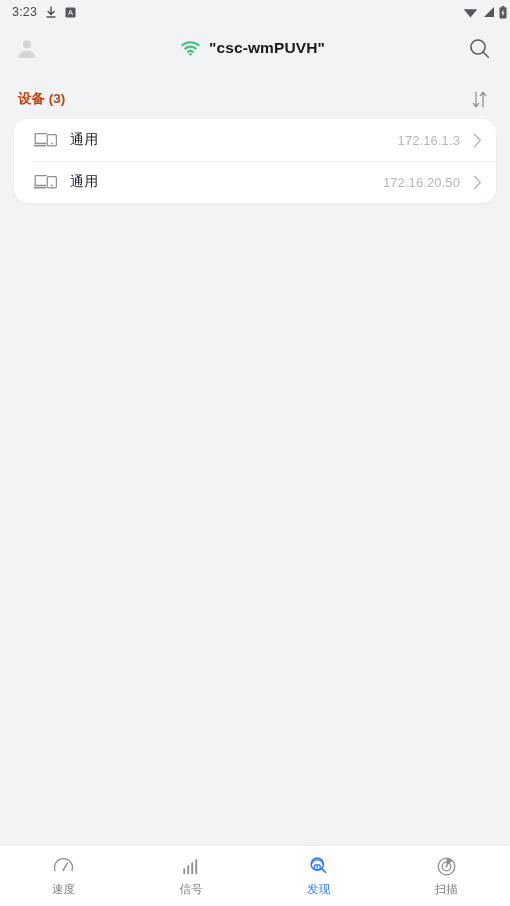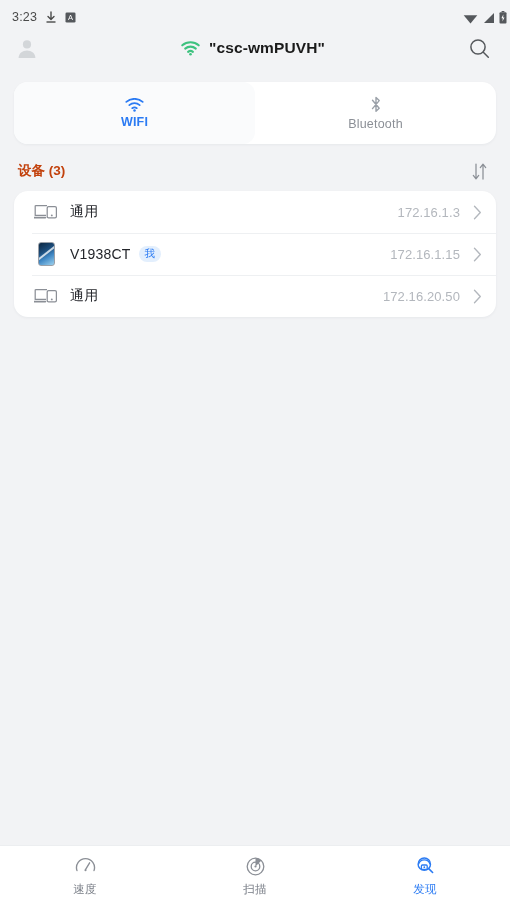--- a/index.html
+++ b/index.html
@@ -8,21 +8,21 @@
     background: #f2f3f5;
     font-family: "Liberation Sans", "DejaVu Sans", sans-serif;
     -webkit-font-smoothing: antialiased;
     overflow: hidden;
   }
   .screen { position: relative; width: 510px; height: 906px; background: #f2f3f5; display: flex; flex-direction: column; }
 
   
   .statusbar {
     height: 24px; flex: 0 0 24px;
-    display: flex; align-items: flex-end; justify-content: space-between;
+    display: flex; align-items: center; justify-content: space-between;
     padding: 0 3px 0 12px;
     background: #f2f3f5;
   }
   .sb-left { display: flex; align-items: center; gap: 8px; }
   .sb-time { font-size: 12.5px; color: #4a4a4a; letter-spacing: .2px; }
   .sb-right { display: flex; align-items: center; gap: 4px; }
   .ico { display: inline-flex; align-items: center; justify-content: center; }
 
   
   .header {
@@ -185,41 +185,20 @@
       <span class="title-text">"csc-wmPUVH"</span>
     </div>
     <div class="search-btn">
       <svg width="21" height="21" viewBox="0 0 21 21">
         <circle cx="9" cy="9" r="7.1" stroke="#55585c" stroke-width="1.5" fill="none"></circle>
         <path d="M14.3 14.3 L19.3 19.3" stroke="#55585c" stroke-width="1.5" stroke-linecap="round"></path>
       </svg>
     </div>
   </div>
 
-  <div class="tabs-card">
-    <div class="tab active">
-      <span class="ico">
-        <svg width="19" height="14" viewBox="0 0 19 14">
-          <path d="M1.3 3.9a12.4 12.4 0 0 1 16.4 0" stroke="#2b7bf3" stroke-width="1.7" fill="none" stroke-linecap="round"></path>
-          <path d="M4.3 7.1a8.1 8.1 0 0 1 10.4 0" stroke="#2b7bf3" stroke-width="1.7" fill="none" stroke-linecap="round"></path>
-          <path d="M7.2 10.2a3.8 3.8 0 0 1 4.6 0" stroke="#2b7bf3" stroke-width="1.7" fill="none" stroke-linecap="round"></path>
-          <circle cx="9.5" cy="12.5" r="1.25" fill="#2b7bf3"></circle>
-        </svg>
-      </span>
-      <span class="tab-label">WIFI</span>
-    </div>
-    <div class="tab inactive">
-      <span class="ico">
-        <svg width="16" height="19" viewBox="0 0 16 19">
-          <path d="M4.5 5.2 L11.2 13.2 L8 16.3 L8 2.5 L11.2 5.6 L4.5 13.6" stroke="#9aa0a8" stroke-width="1.4" fill="none" stroke-linejoin="round" stroke-linecap="round"></path>
-        </svg>
-      </span>
-      <span class="tab-label">Bluetooth</span>
-    </div>
-  </div>
 
   <div class="section-head">
     <span class="section-title">设备 (3)</span>
     <div class="sort-btn">
       <svg width="17" height="19" viewBox="0 0 17 19">
         <path d="M5 2 L5 16.5 M2.3 13.4 L5 16.8 L7.7 13.4" stroke="#8b8f96" stroke-width="1.25" fill="none" stroke-linecap="round" stroke-linejoin="round"></path>
         <path d="M12 17 L12 2.5 M9.3 5.6 L12 2.2 L14.7 5.6" stroke="#8b8f96" stroke-width="1.25" fill="none" stroke-linecap="round" stroke-linejoin="round"></path>
       </svg>
     </div>
   </div>
@@ -239,34 +218,20 @@
       <span class="row-name">通用</span>
       <span class="row-spacer"></span>
       <span class="row-ip">172.16.1.3</span>
       <div class="row-chev">
         <svg width="9" height="15" viewBox="0 0 9 15">
             <path d="M1.5 1.3 L7.3 7.5 L1.5 13.7" stroke="#b3b7bd" stroke-width="1.35" fill="none" stroke-linecap="round" stroke-linejoin="round"></path>
           </svg>
       </div>
     </div>
 
-    <div class="row">
-      <div class="row-icon">
-        <div class="phone-thumb"></div>
-      </div>
-      <span class="row-name">V1938CT</span>
-      <span class="badge">我</span>
-      <span class="row-spacer"></span>
-      <span class="row-ip">172.16.1.15</span>
-      <div class="row-chev">
-        <svg width="9" height="15" viewBox="0 0 9 15">
-            <path d="M1.5 1.3 L7.3 7.5 L1.5 13.7" stroke="#b3b7bd" stroke-width="1.35" fill="none" stroke-linecap="round" stroke-linejoin="round"></path>
-          </svg>
-      </div>
-    </div>
 
     <div class="row">
       <div class="row-icon">
         <svg width="24" height="20" viewBox="0 0 24 20">
           <path d="M1.2 3.5 L1.2 13.4 L12 13.4" stroke="#8b8f96" stroke-width="1.25" fill="none" stroke-linejoin="round"></path>
           <path d="M1.2 3.5 L13 3.5" stroke="#8b8f96" stroke-width="1.25" fill="none"></path>
           <path d="M0 15.6 L11.5 15.6" stroke="#8b8f96" stroke-width="1.6" stroke-linecap="round"></path>
           <rect x="13.2" y="4.6" width="9.2" height="11.3" rx="1.4" stroke="#8b8f96" stroke-width="1.25" fill="none"></rect>
           <circle cx="17.8" cy="13.4" r="0.95" fill="#8b8f96"></circle>
         </svg>
@@ -291,41 +256,52 @@
       <span class="ico">
         <svg width="21" height="21" viewBox="0 0 21 21">
           <path d="M2 14.6a9 9 0 1 1 17 0" stroke="#8b8f96" stroke-width="1.35" fill="none" stroke-linecap="round"></path>
           <path d="M10.5 13.6 L14.6 6.8" stroke="#8b8f96" stroke-width="1.35" fill="none" stroke-linecap="round"></path>
           <circle cx="10.5" cy="14.2" r="1.05" fill="#8b8f96"></circle>
         </svg>
       </span>
       <span class="nav-label">速度</span>
     </div>
 
-
     <div class="nav-item">
       <span class="ico">
         <svg width="21" height="21" viewBox="0 0 21 21">
-          <circle cx="10.5" cy="10.5" r="8.3" stroke="#8b8f96" stroke-width="1.3" fill="none"></circle>
-          <path d="M10.5 10.5 L10.5 2.2 A8.3 8.3 0 0 1 16.4 4.6 Z" fill="#8b8f96"></path>
-          <circle cx="10.5" cy="10.5" r="4.3" stroke="#8b8f96" stroke-width="1.3" fill="none"></circle>
-          <circle cx="10.5" cy="10.5" r="1.1" fill="#8b8f96"></circle>
-        </svg>
-      </span>
-      <span class="nav-label">扫描</span>
+          <rect x="2.3" y="12.2" width="1.9" height="6" rx="0.9" fill="#8b8f96"></rect>
+          <rect x="6.3" y="9.2" width="1.9" height="9" rx="0.9" fill="#8b8f96"></rect>
+          <rect x="10.3" y="6.2" width="1.9" height="12" rx="0.9" fill="#8b8f96"></rect>
+          <rect x="14.3" y="3.2" width="1.9" height="15" rx="0.9" fill="#8b8f96"></rect>
+        </svg>
+      </span>
+      <span class="nav-label">信号</span>
     </div>
 
     <div class="nav-item active">
       <span class="ico">
         <svg width="21" height="21" viewBox="0 0 21 21">
           <circle cx="9.3" cy="8.2" r="6.2" stroke="#2b7bf3" stroke-width="1.4" fill="none"></circle>
           <path d="M13.7 12.6 L17.6 16.5" stroke="#2b7bf3" stroke-width="1.6" stroke-linecap="round"></path>
           <path d="M3.6 8.2 A5.9 5.9 0 0 1 15 8.2" stroke="#2b7bf3" stroke-width="1.3" fill="none" stroke-linecap="round"></path>
           <rect x="6.4" y="9.0" width="5.8" height="4.4" rx="1" stroke="#2b7bf3" stroke-width="1.3" fill="none"></rect>
           <circle cx="9.3" cy="11.2" r="0.9" fill="#2b7bf3"></circle>
         </svg>
       </span>
       <span class="nav-label">发现</span>
     </div>
 
+    <div class="nav-item">
+      <span class="ico">
+        <svg width="21" height="21" viewBox="0 0 21 21">
+          <circle cx="10.5" cy="10.5" r="8.3" stroke="#8b8f96" stroke-width="1.3" fill="none"></circle>
+          <path d="M10.5 10.5 L10.5 2.2 A8.3 8.3 0 0 1 16.4 4.6 Z" fill="#8b8f96"></path>
+          <circle cx="10.5" cy="10.5" r="4.3" stroke="#8b8f96" stroke-width="1.3" fill="none"></circle>
+          <circle cx="10.5" cy="10.5" r="1.1" fill="#8b8f96"></circle>
+        </svg>
+      </span>
+      <span class="nav-label">扫描</span>
+    </div>
+
 
   </div>
 </div>
 
 </body></html>

